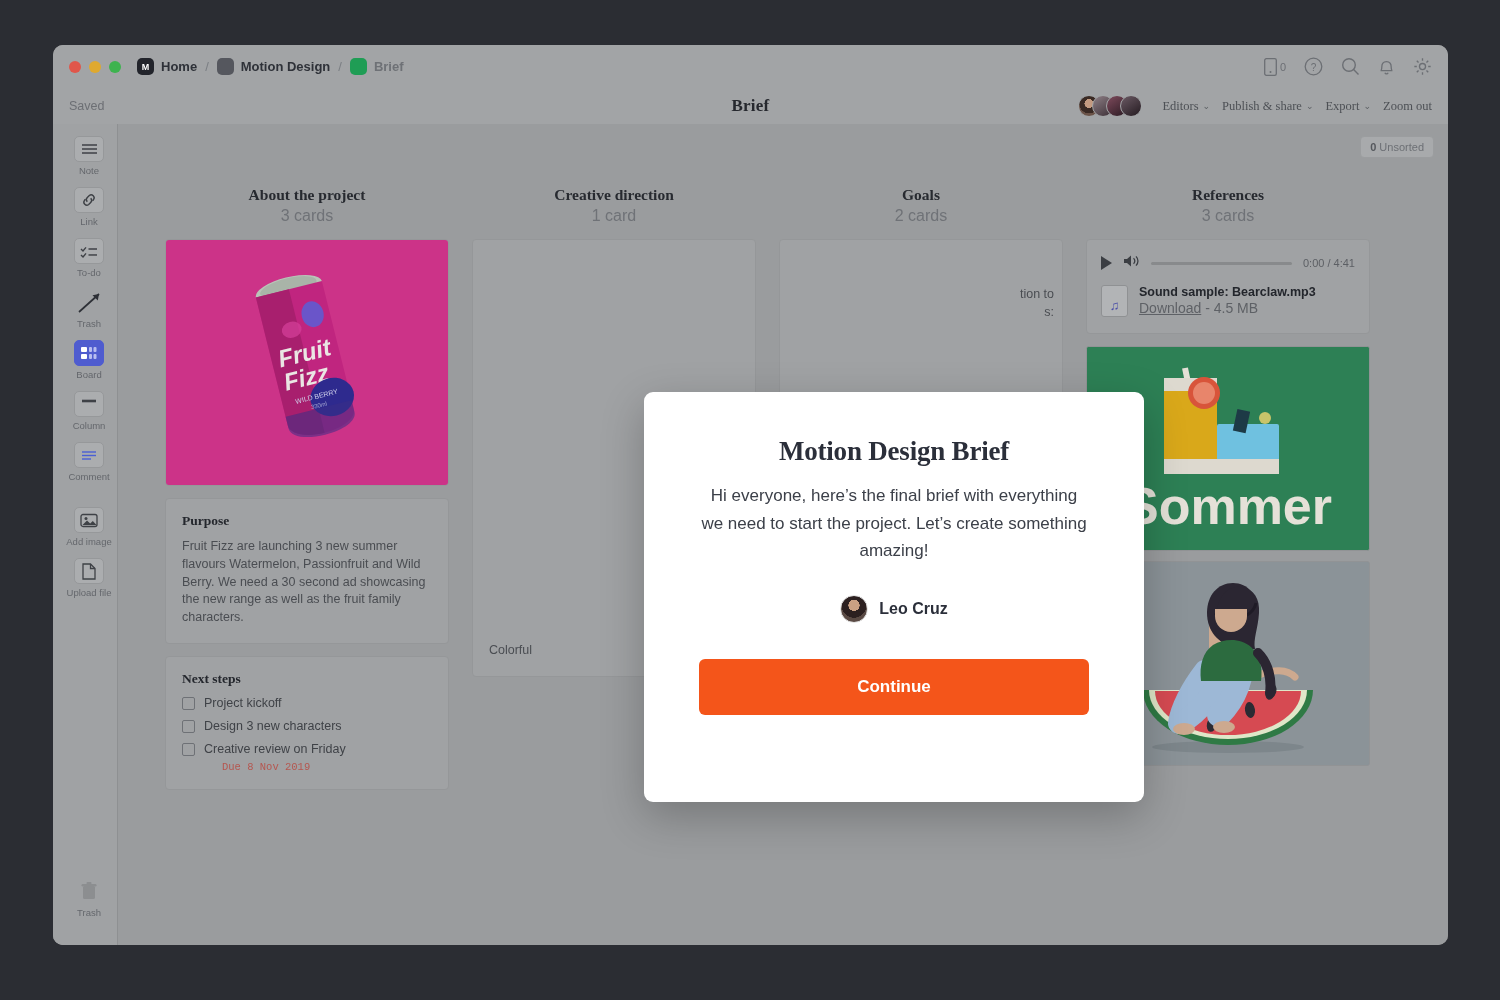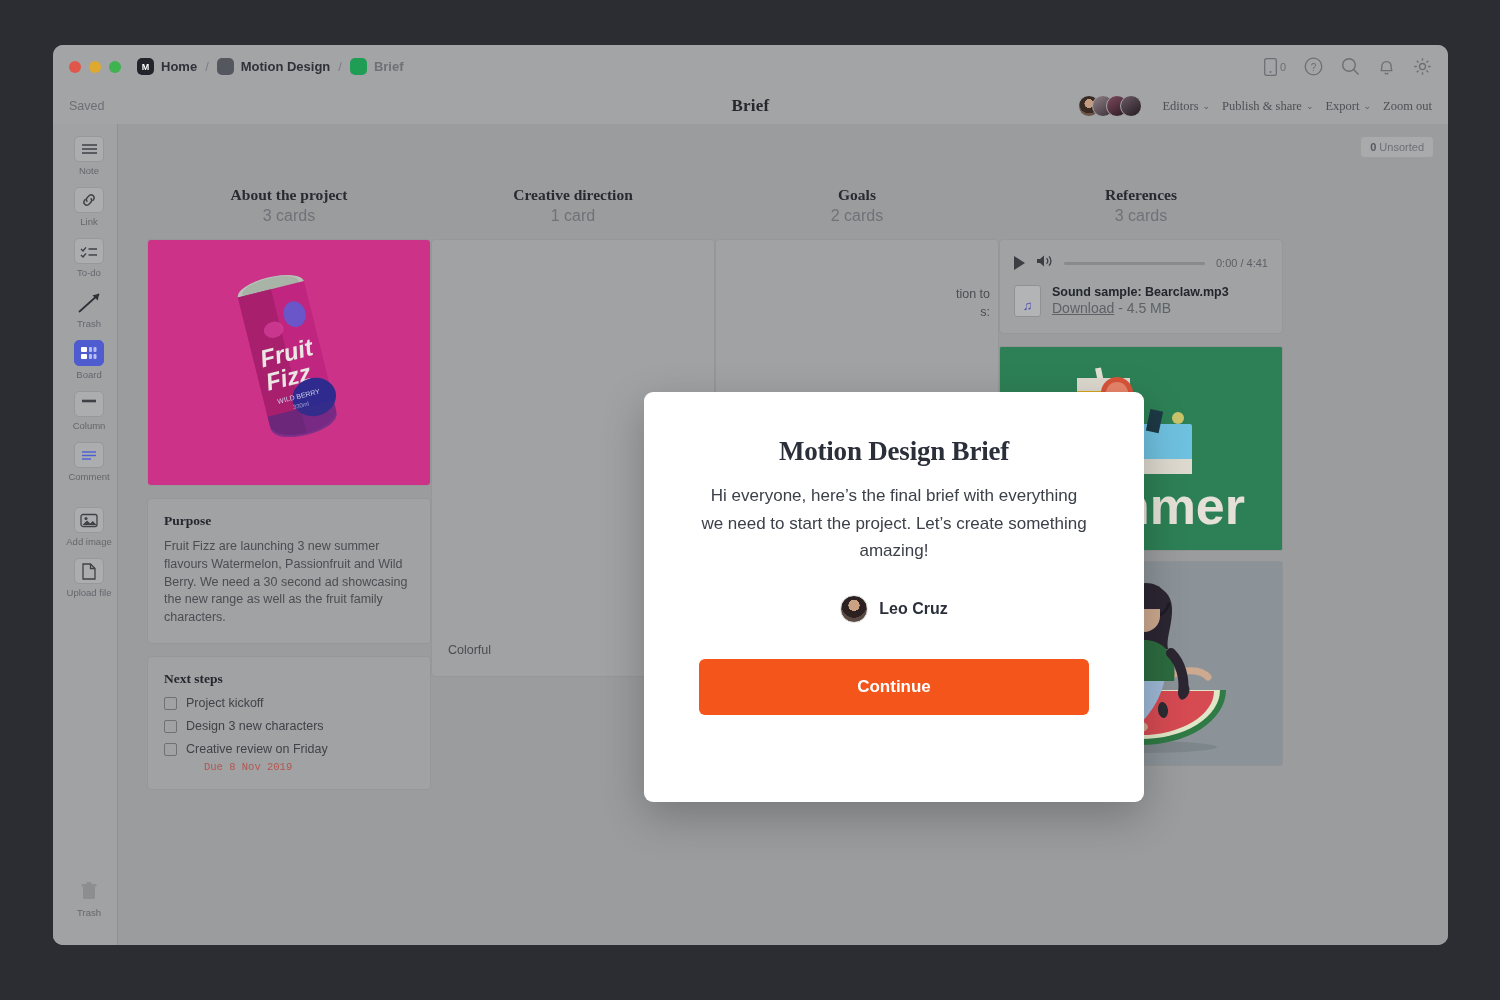--- a/index.html
+++ b/index.html
@@ -101,21 +101,21 @@
   
   .canvas { flex: 1; position: relative; overflow: hidden; }
   .unsorted {
     position: absolute; right: 14px; top: 12px;
     background: #a8aaac; border: 1px solid #9b9d9f;
     border-radius: 4px; padding: 4px 9px;
     font-size: 11px; color: #6d7075;
   }
   .unsorted b { color: #55585d; }
 
-  .columns { position: absolute; left: 29px; top: 52px; display: flex; }
+  .columns { position: absolute; left: 47px; top: 52px; display: flex; gap: 23px; }
   .col { width: 284px; }
   .col-head { text-align: center; padding: 10px 0 14px; }
   .col-title {
     font-family: "Liberation Serif", serif; font-weight: bold;
     font-size: 15.5px; color: #272a30;
   }
   .col-sub { font-size: 16px; color: #6f7277; margin-top: 3px; }
 
   .card {
     background: #a0a2a4; border: 1px solid #959799;

